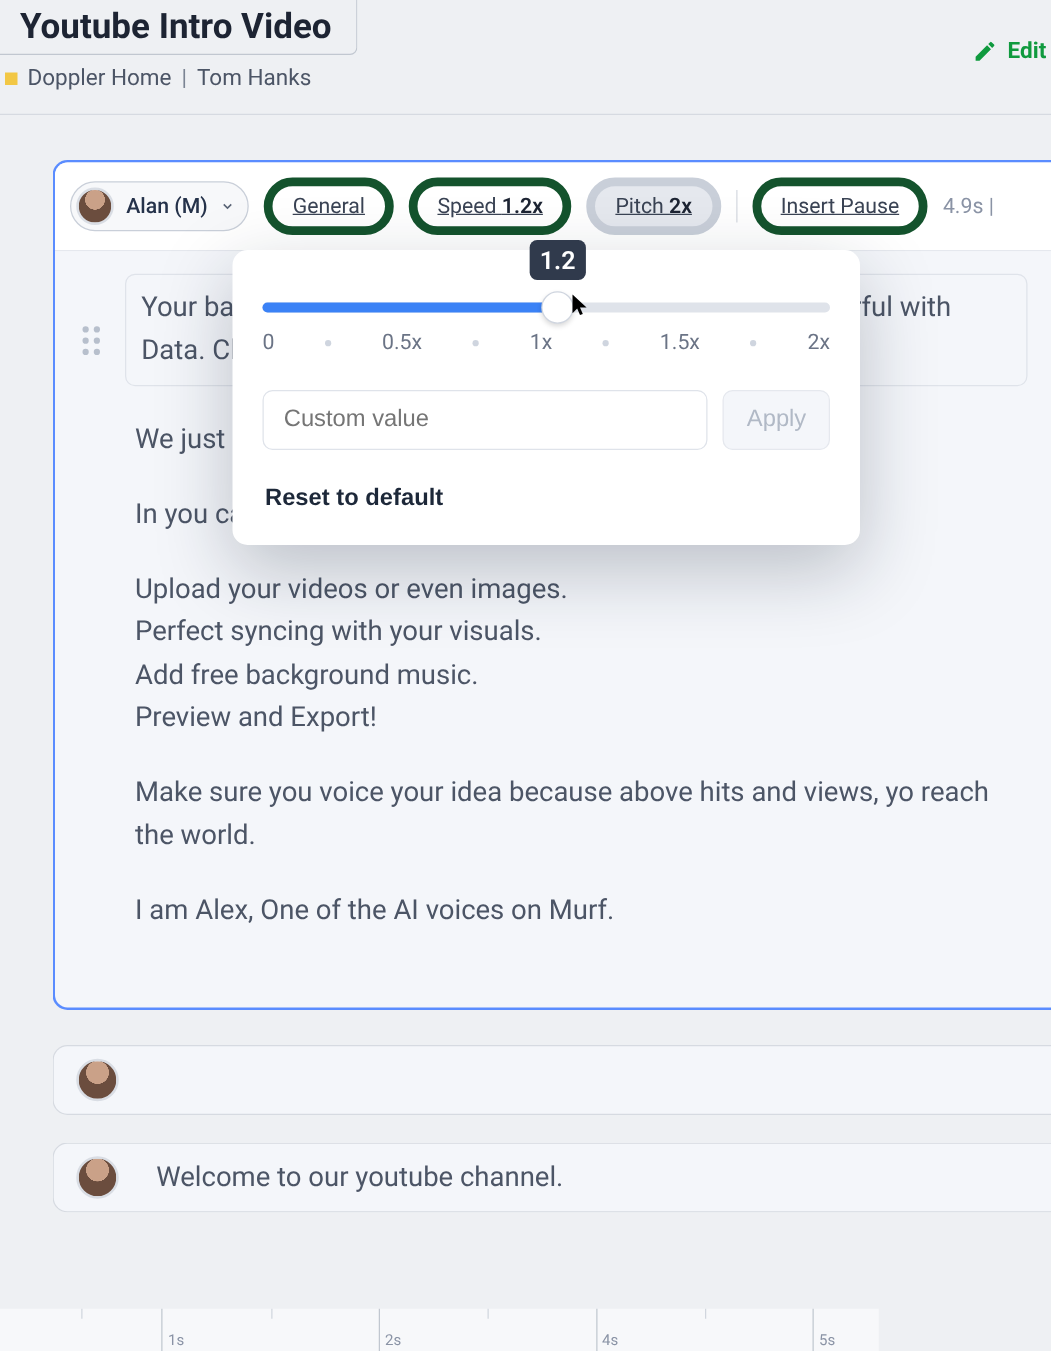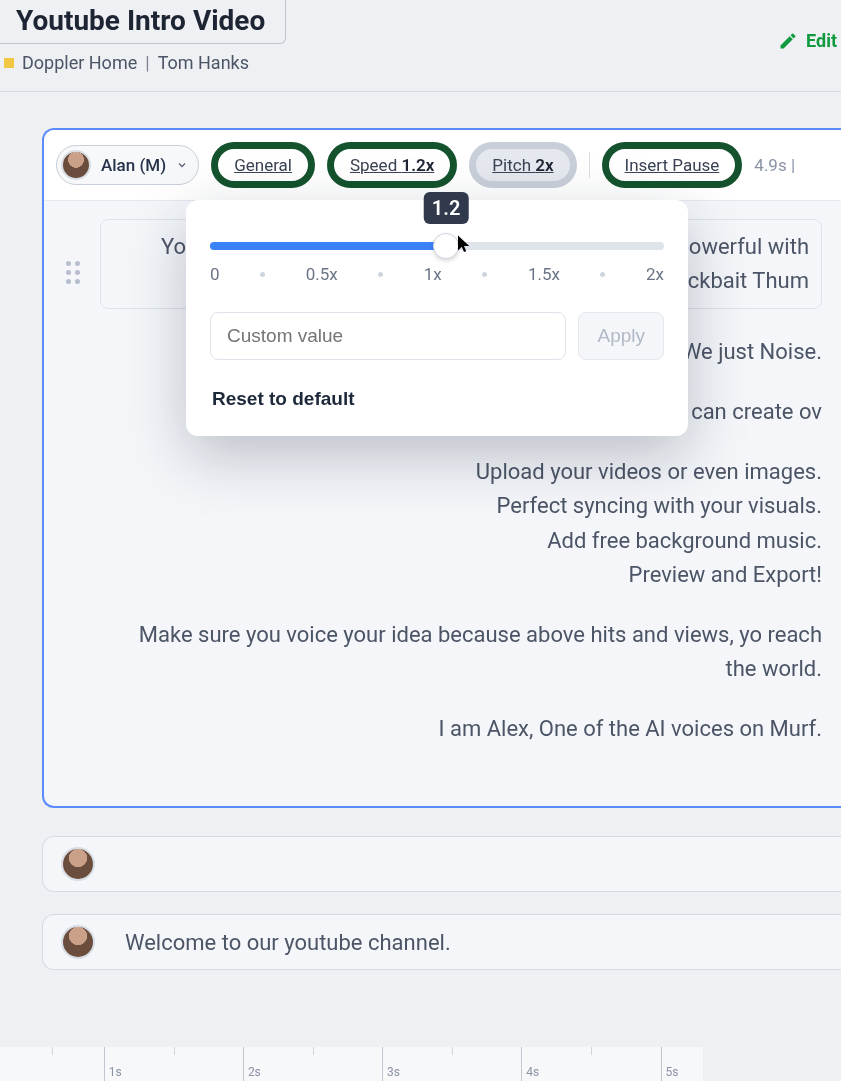--- a/index.html
+++ b/index.html
@@ -58,21 +58,20 @@
     align-items: center;
     gap: 8px;
     color: #0f9a3e;
     font-weight: 700;
     font-size: 18px;
     padding-right: 4px;
   }
   .main-area {
     padding: 36px 0 0 42px;
     position: relative;
-    text-align: right;
   }
   .block {
     border: 2px solid #5a8cff;
     border-right: none;
     border-radius: 12px 0 0 12px;
     background: #f4f6fa;
     width: 800px;
     padding-bottom: 24px;
     position: relative;
   }
@@ -417,23 +416,19 @@
   </div>
   <div class="timeline-seg">
     <span class="lbl">1s</span>
     <span class="subtick" style="left:50%"></span>
   </div>
   <div class="timeline-seg">
     <span class="lbl">2s</span>
     <span class="subtick" style="left:50%"></span>
   </div>
   <div class="timeline-seg">
-    <span class="lbl">3s</span>
-    <span class="subtick" style="left:50%"></span>
-  </div>
-  <div class="timeline-seg">
     <span class="lbl">4s</span>
     <span class="subtick" style="left:50%"></span>
   </div>
   <div class="timeline-seg" style="flex:0.3">
     <span class="lbl">5s</span>
   </div>
 </div>
 
 </body></html>

